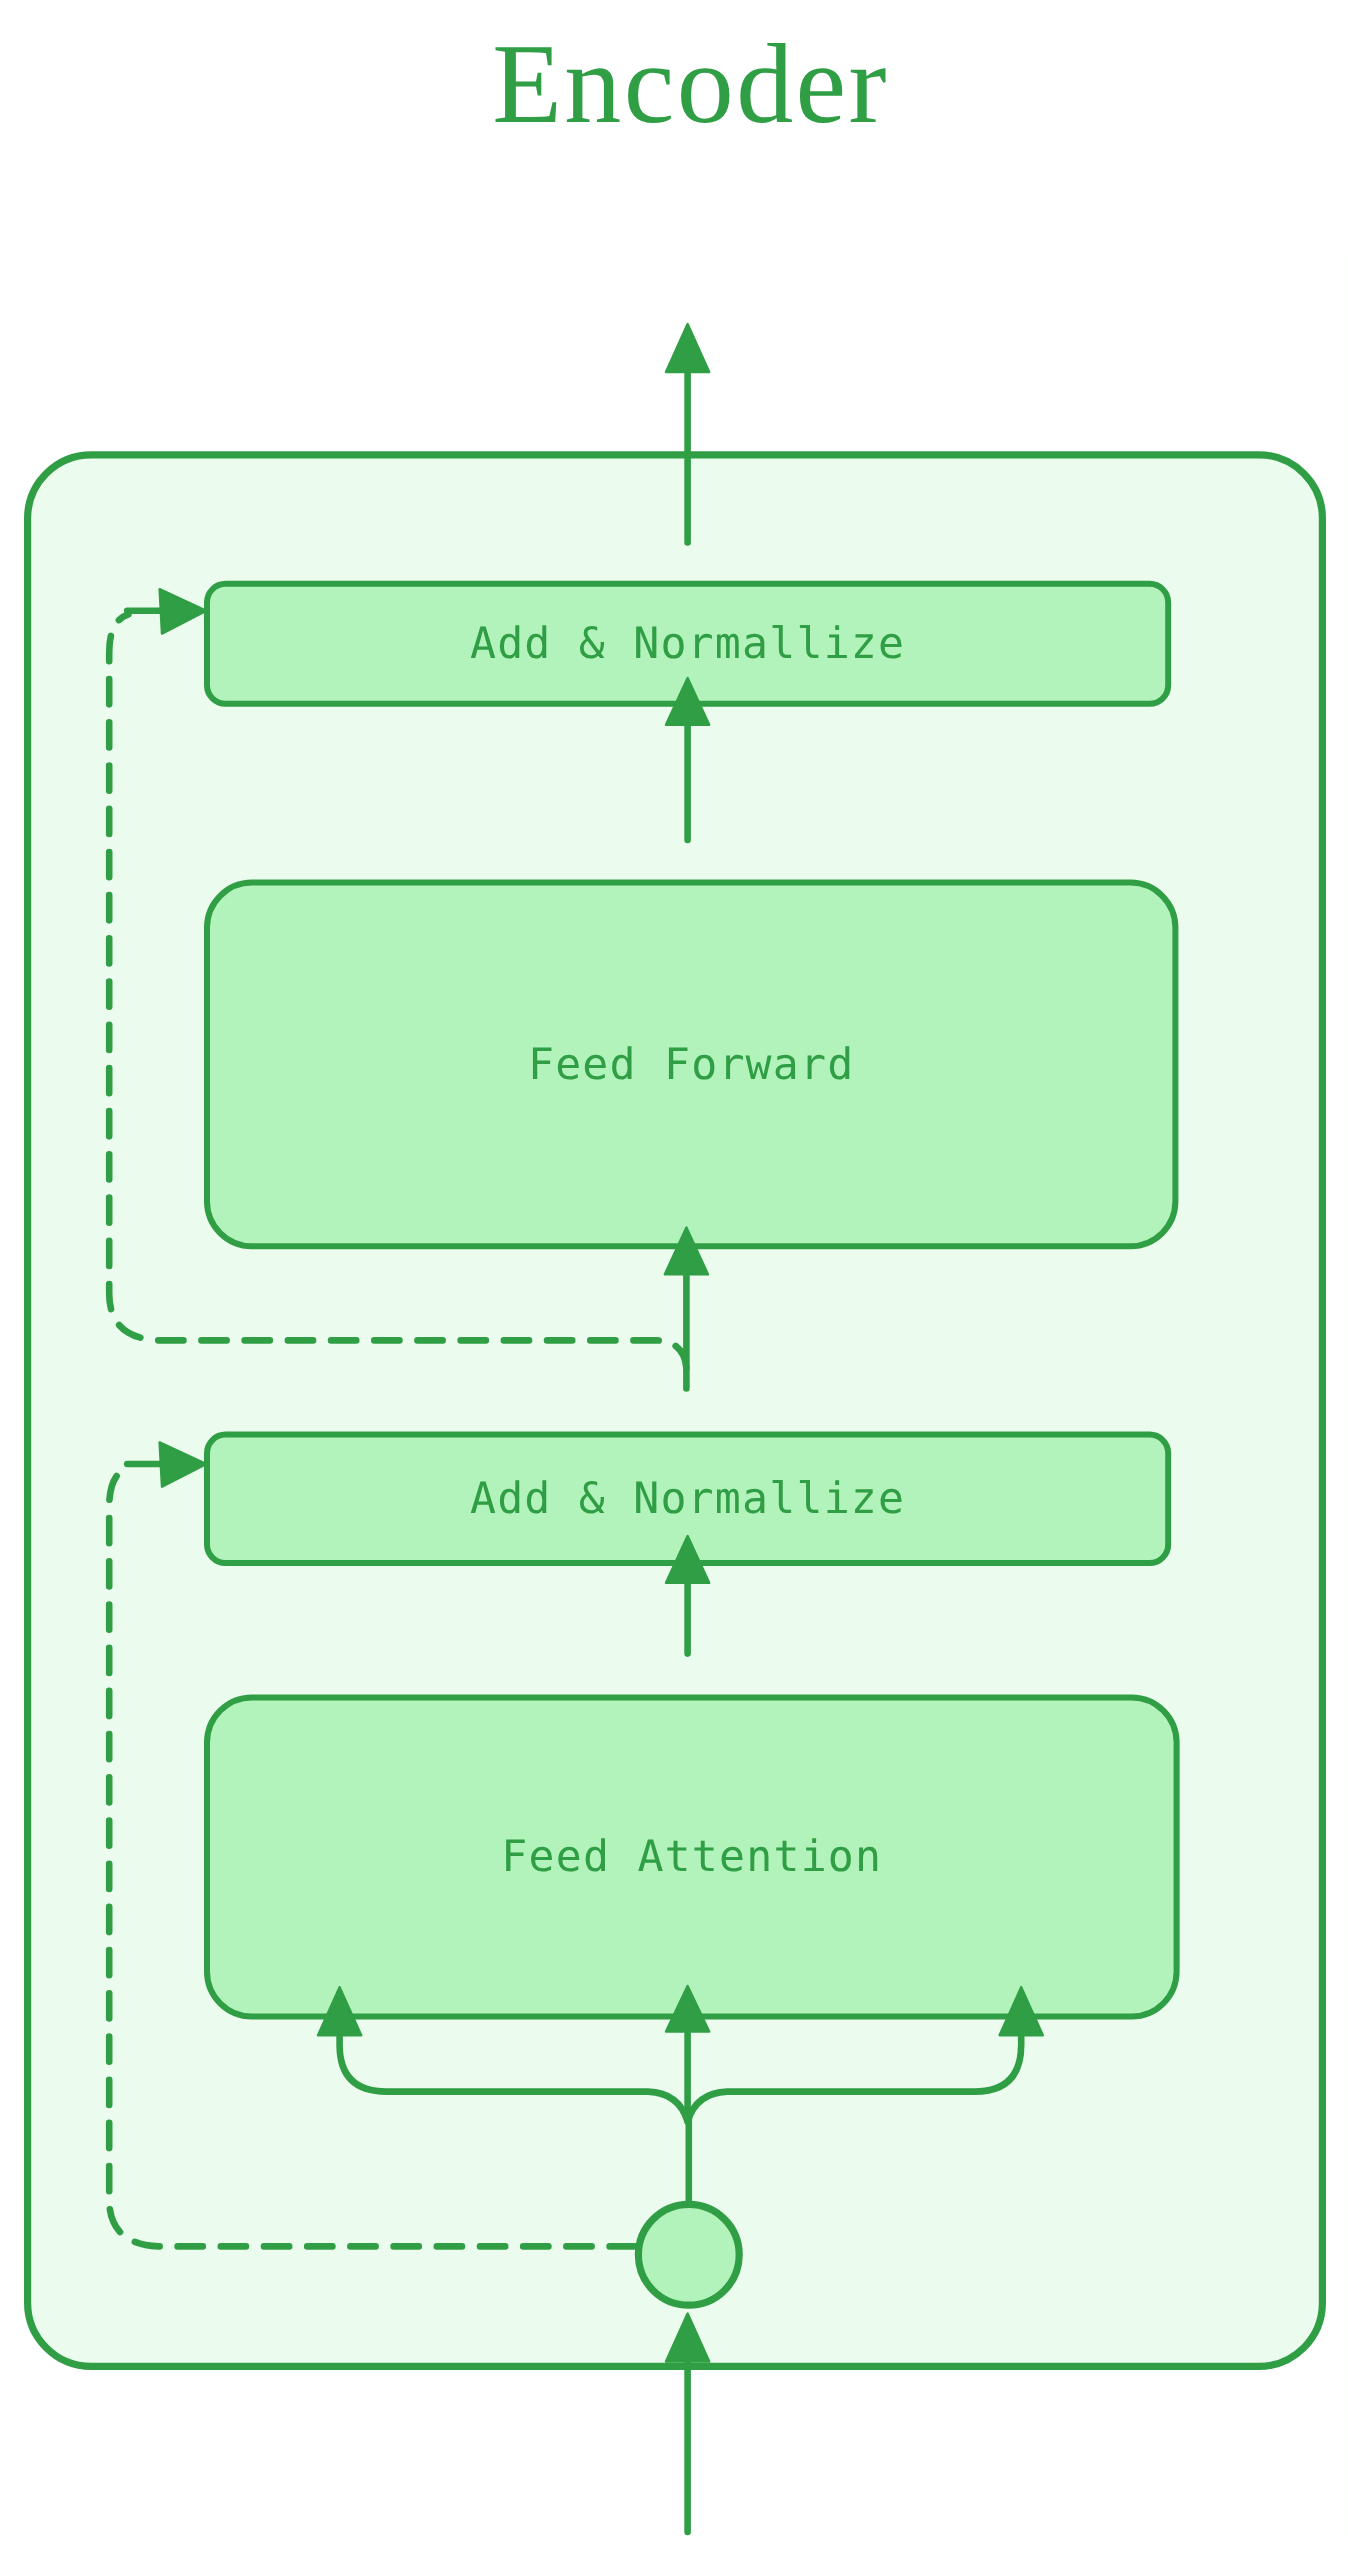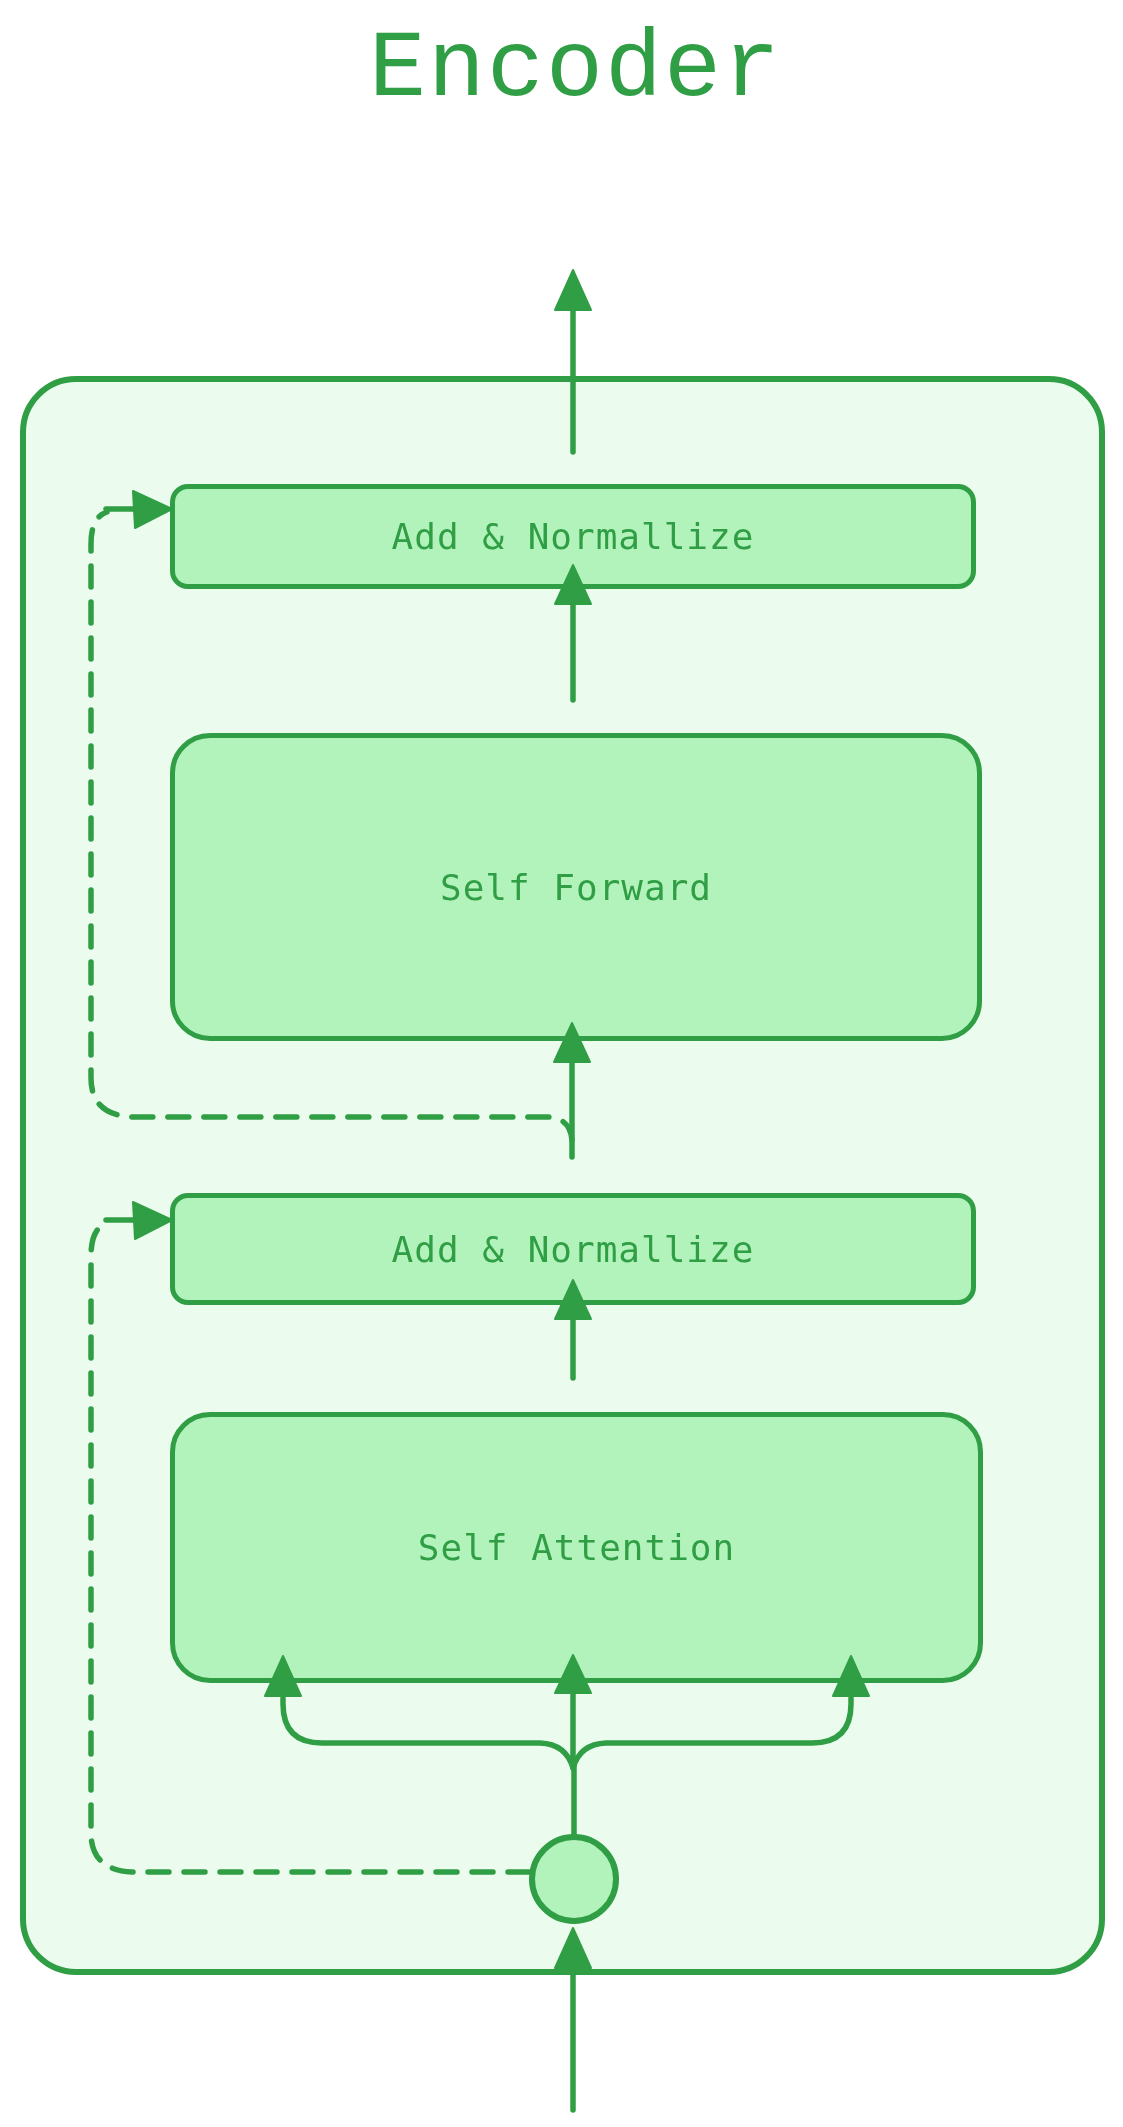--- a/index.html
+++ b/index.html
@@ -11,21 +11,21 @@
     overflow:hidden;
   }
   .title{
     position:absolute;
     left:0;top:18px;width:1123px;
     padding-left:28px;box-sizing:border-box;
     text-align:center;
     font-size:95px;line-height:1.1;
     color:#2f9e44;
     letter-spacing:2px;
-    font-family:Liberation Mono, monospace;
+    font-family:Liberation Serif, serif;
   }
   .container-box{
     position:absolute;
     left:20px;top:376px;
     width:1085px;height:1599px;
     box-sizing:border-box;
     background:#ebfbee;
     border:6px solid #2f9e44;
     border-radius:56px;
   }
@@ -75,29 +75,29 @@
 
   <div class="title">Encoder</div>
 
   <div class="container-box"></div>
 
   <div class="node node-small" id="add-norm-1">
     <span>Add &amp; Normallize</span>
   </div>
 
   <div class="node node-big" id="feed-forward">
-    <span>Self Forward</span>
+    <span>Feed Forward</span>
   </div>
 
   <div class="node node-small" id="add-norm-2">
     <span>Add &amp; Normallize</span>
   </div>
 
   <div class="node node-big" id="self-attention">
-    <span>Self Attention</span>
+    <span>Feed Attention</span>
   </div>
 
   <div class="junction-circle"></div>
 
   <svg class="arrows" viewBox="0 0 1123 2127" xmlns="http://www.w3.org/2000/svg">
 
     <line x1="573" y1="452" x2="573" y2="308"></line>
     <polygon points="573,270 555,310 591,310"></polygon>
 
     <line x1="573" y1="700" x2="573" y2="603"></line>

